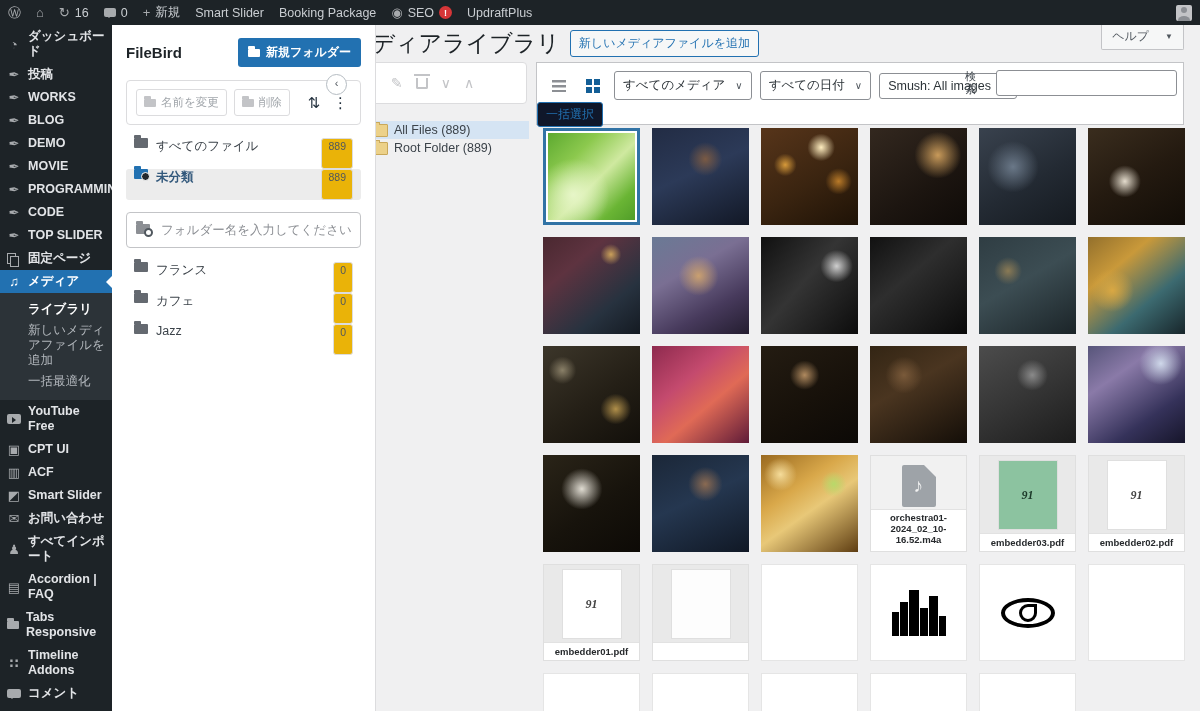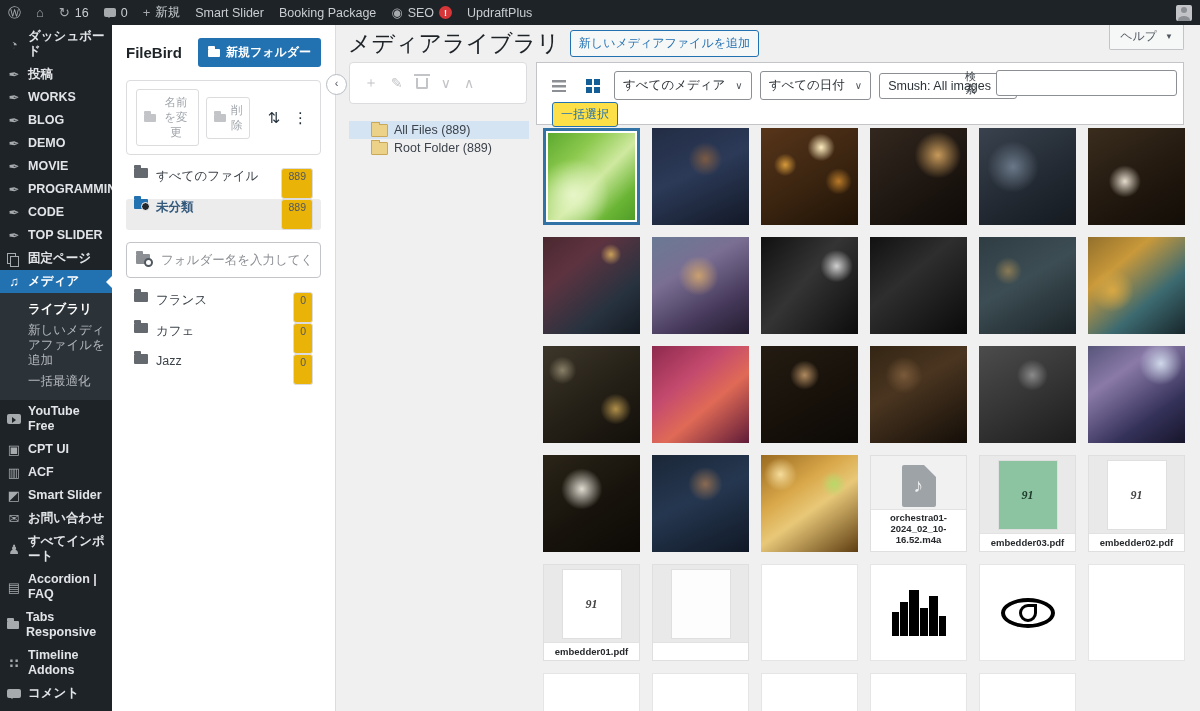--- a/index.html
+++ b/index.html
@@ -40,21 +40,21 @@
   .fi{display:inline-block;width:14px;height:10px;border-radius:1px;background:currentColor;position:relative;flex:none}
   .fi::before{content:"";position:absolute;top:-3px;left:0;width:7px;height:3px;border-radius:1px 1px 0 0;background:inherit}
   .fi-info::after{content:"";position:absolute;right:-2px;bottom:-2px;width:7px;height:7px;border-radius:50%;
                   background:#23282d;border:1px solid #fff}
   .fi-search::after{content:"";position:absolute;right:-3px;bottom:-3px;width:5px;height:5px;border:2px solid #50575e;
                     border-radius:50%;background:#fff}
   .fi-y{display:inline-block;width:15px;height:11px;border-radius:1px;background:#ecd189;border:1px solid #c9a85a;position:relative;flex:none}
   .fi-y::before{content:"";position:absolute;top:-3px;left:-1px;width:7px;height:2px;border:1px solid #c9a85a;border-bottom:none;
                 border-radius:1px 1px 0 0;background:#ecd189}
   
-  #filebird{position:absolute;left:112px;top:25px;width:224px;bottom:0;background:#fff;border-right:1px solid #dcdcde;
+  #filebird{position:absolute;left:112px;top:25px;width:264px;bottom:0;background:#fff;border-right:1px solid #dcdcde;
             box-sizing:border-box;padding:13px 14px;z-index:10}
   .fb-head{display:flex;align-items:center;justify-content:space-between;margin-bottom:13px}
   .fb-title{font-size:15px;font-weight:700;color:#1d2327}
   .fb-new{display:flex;align-items:center;gap:6px;background:#2271b1;color:#fff;font-size:12px;
           padding:6px 10px;border-radius:3px;border:none;cursor:pointer;font-weight:600}
   .fb-toolbar{border:1px solid #dcdcde;border-radius:4px;padding:8px 9px;display:flex;align-items:center;gap:7px;margin-bottom:13px}
   .fb-btn{display:flex;align-items:center;gap:5px;border:1px solid #dcdcde;border-radius:3px;background:#fff;
           padding:5px 7px;font-size:11.5px;color:#a0a5aa;cursor:default}
   .fb-btn .fi{width:12px;height:8px;color:#c3c4c7}
   .fb-tbi{font-size:15px;color:#1f2d3a;cursor:pointer;padding:0 3px}
@@ -65,21 +65,21 @@
   .fb-row.selected .fi{color:#2271b1}
   .fb-count{margin-left:auto;border:1px solid #dcdcde;border-radius:3px;background:#eab308;padding:1px 6px;font-size:10.5px;color:#50575e}
   .fb-search{position:relative;margin:12px 0 14px}
   .fb-search .fi{position:absolute;left:10px;top:12px;color:#8c8f94}
   .fb-search input{width:100%;box-sizing:border-box;height:36px;border:1px solid #c3c4c7;border-radius:4px;
                    padding:0 8px 0 34px;font-size:12.5px;color:#3c434a;outline:none;font-family:inherit}
   .fb-search input::placeholder{color:#8c8f94}
   
   #main{position:absolute;left:336px;top:25px;right:0;bottom:0;background:#f0f0f1;overflow:hidden}
   #help-btn{position:absolute;top:0;right:16px;background:#f6f7f7;border:1px solid #c3c4c7;border-top:none;
-            color:#50575e;font-size:12px;padding:3px 10px 4px;border-radius:0 0 2px 2px;cursor:pointer;display:flex;gap:8px;align-items:center}
+            color:#50575e;font-size:12px;padding:3px 10px 4px;border-radius:0 0 2px 2px;cursor:pointer;display:flex;gap:16px;align-items:center}
   #titlebar{position:absolute;left:12px;top:4px;display:flex;align-items:center;gap:10px}
   #page-title{font-size:23px;font-weight:400;color:#1d2327;line-height:29px}
   #add-new{background:#f6f7f7;border:1px solid #2271b1;color:#2271b1;font-size:12px;padding:4px 8px;border-radius:3px;cursor:pointer}
   #tree-toolbar{position:absolute;left:13px;top:37px;width:178px;height:42px;background:#fff;border:1px solid #dcdcde;
                 border-radius:4px;box-sizing:border-box;display:flex;align-items:center;gap:13px;padding:0 14px;color:#c3c4c7;font-size:14px}
   .i-trash{display:inline-block;width:8px;height:9px;border:2px solid currentColor;border-top:none;border-radius:0 0 2px 2px;position:relative}
   .i-trash::before{content:"";position:absolute;top:-4px;left:-4px;right:-4px;height:2px;background:currentColor}
   #collapse-btn{position:absolute;left:326px;top:74px;width:19px;height:19px;border-radius:50%;background:#fff;
                 border:1px solid #b5bcc2;color:#50575e;font-size:11px;line-height:17px;text-align:center;cursor:pointer;z-index:45}
   #tree{position:absolute;left:13px;top:96px;width:180px;font-size:12.5px;color:#3c434a}
@@ -93,21 +93,21 @@
   .i-list{width:14px;height:12px;background:linear-gradient(#8c8f94 0 0) 0 0/14px 2.5px,
           linear-gradient(#8c8f94 0 0) 0 5px/14px 2.5px,linear-gradient(#8c8f94 0 0) 0 10px/14px 2.5px;background-repeat:no-repeat}
   .i-grid{width:14px;height:14px;display:grid;grid-template-columns:6px 6px;grid-template-rows:6px 6px;gap:2px}
   .i-grid span{background:#135e96;display:block}
   .seltext{border:1px solid #8c8f94;border-radius:3px;background:#fff;color:#2c3338;font-size:12.5px;
            padding:5px 8px;display:flex;align-items:center;gap:10px;cursor:pointer;white-space:nowrap}
   .seltext .chev{color:#50575e;font-size:10px}
   #search-label{position:absolute;left:428px;top:7px;width:14px;font-size:11px;line-height:13px;color:#3c434a;text-align:left}
   #media-search{position:absolute;left:459px;top:7px;width:181px;height:26px;box-sizing:border-box;border:1px solid #8c8f94;
                 border-radius:3px;font-size:12px;padding:0 6px;outline:none;font-family:inherit}
-  #bulk-select{position:absolute;left:15px;top:39px;background:#fde047;border:1px solid #2271b1;color:#2271b1;
+  #bulk-select{position:absolute;left:0;top:39px;background:#0f172a;border:1px solid #2271b1;color:#2271b1;
                font-size:12px;padding:3px 8px;border-radius:3px;cursor:pointer}
   
   #grid{position:absolute;left:207px;top:103px;width:648px;display:grid;grid-template-columns:repeat(6,97px);
         grid-auto-rows:97px;column-gap:12px;row-gap:12px}
   .tile{position:relative;box-sizing:border-box;cursor:pointer;display:flex;flex-direction:column;overflow:hidden}
   .tile.photo{background:#222}
   .tile.sel{border:3px solid #3173a5;box-shadow:inset 0 0 0 2px #fff}
   .tile.pdf{background:#e9e9e9;border:1px solid #dfdfdf}
   .tile.audio{background:#f1f1f1;border:1px solid #dfdfdf}
   .tile.white{background:#fff;border:1px solid #e5e5e5;align-items:center;justify-content:center}

